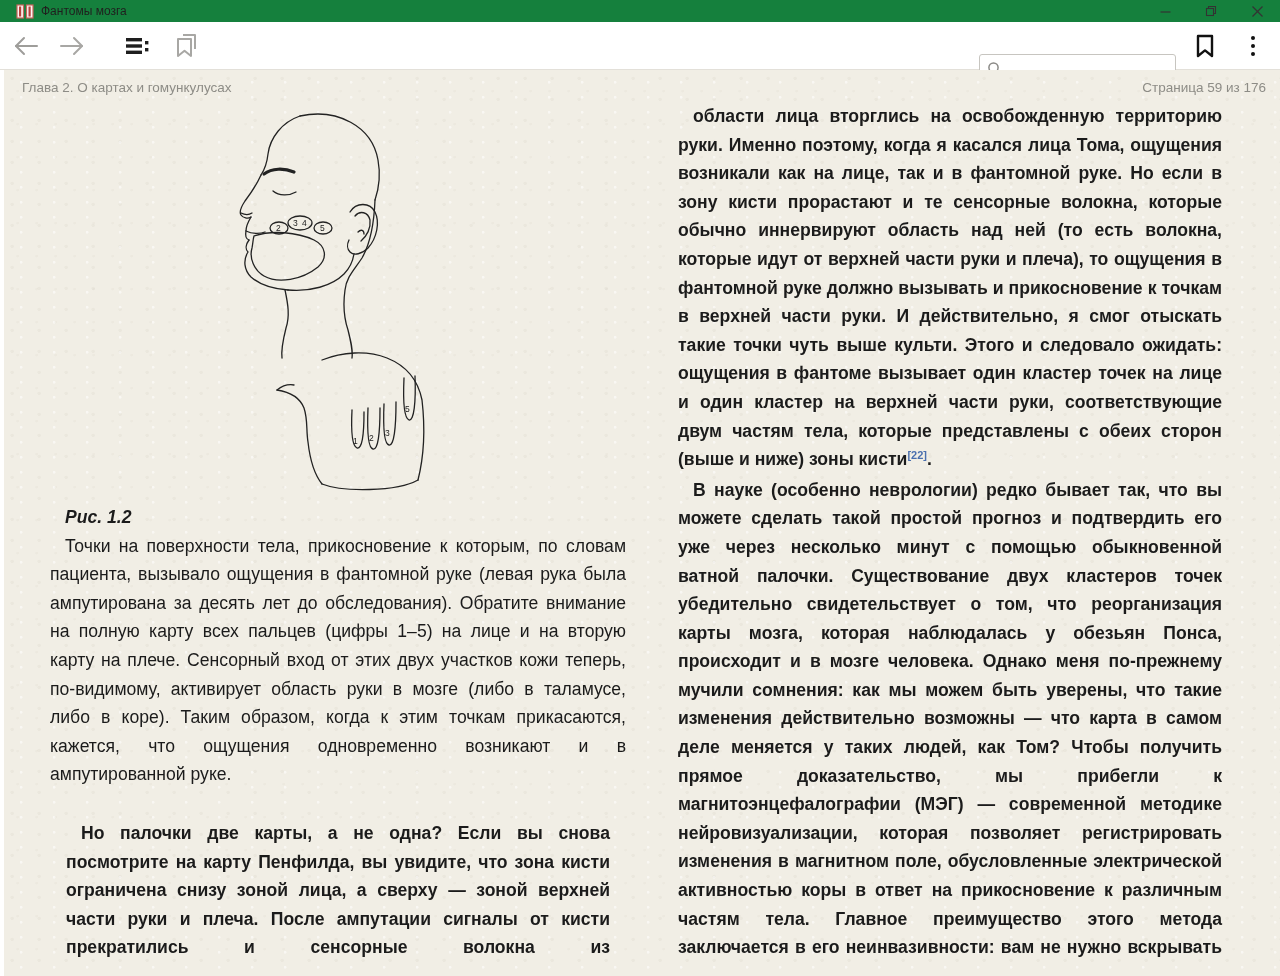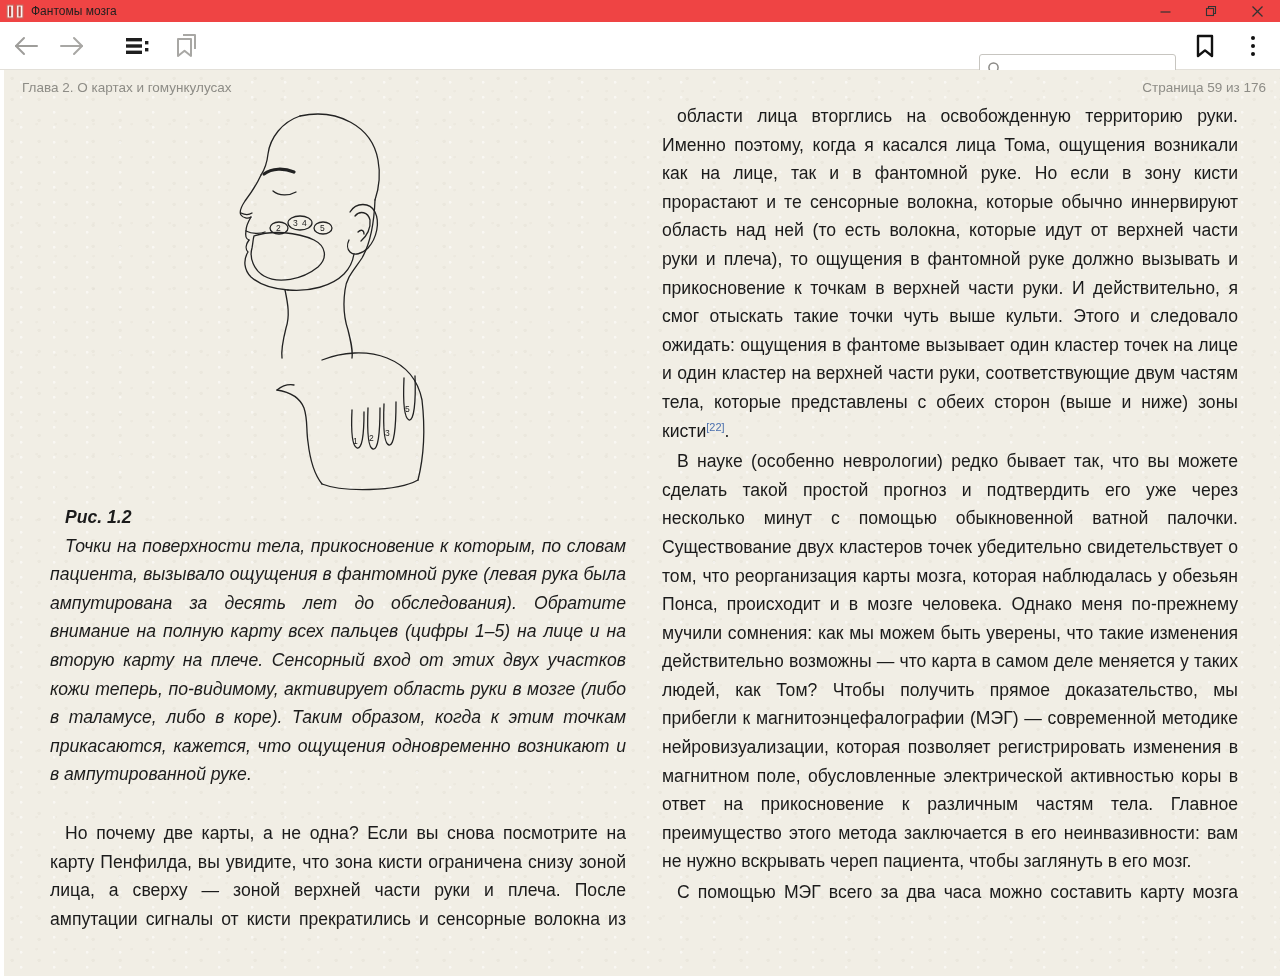--- a/index.html
+++ b/index.html
@@ -1,21 +1,21 @@
 <!DOCTYPE html>
 <html lang="ru"><head>
 <meta charset="utf-8">
 <style>
   * { margin:0; padding:0; box-sizing:border-box; }
   html,body { width:1280px; height:976px; overflow:hidden;
     font-family:"Liberation Sans", sans-serif; background:#fff; }
 
   
   .titlebar { position:absolute; left:0; top:0; width:1280px; height:22px;
-    background:#ef4444; display:flex; align-items:center; padding-left:6px; }
+    background:#15803d; display:flex; align-items:center; padding-left:16px; }
   .app-icon { width:18px; height:15px; margin-right:7px; }
   .titlebar-title { font-size:12px; color:#201f1e; }
   .win-controls { position:absolute; right:0; top:0; height:22px; display:flex; }
   .win-btn { width:46px; height:22px; display:flex; align-items:center; justify-content:center; }
 
   
   .toolbar { position:absolute; left:0; top:22px; width:1280px; height:48px;
     background:#ffffff; border-bottom:1px solid #e3e0d9; }
   .tb-btn { position:absolute; top:50%; transform:translateY(-50%);
     display:flex; align-items:center; justify-content:center; }
@@ -35,25 +35,25 @@
       radial-gradient(circle at 52% 82%, rgba(255,255,255,0.55) 0 1px, transparent 1.7px);
     background-size: 27px 21px, 19px 33px, 33px 15px; }
   .runheader { position:absolute; top:10px; left:18px; right:18px;
     font-size:13.5px; color:#8d8c86; display:flex; justify-content:space-between; }
 
   .col { position:absolute; top:30px; width:576px; height:862px; overflow:hidden;
     font-size:17.6px; line-height:28.6px; color:#1b1b1b;
     text-align:justify; }
   .col-left  { left:46px; }
   .col-right { left:658px; }
-  .para { text-indent:15px; margin:2px 0; }
+  .para { text-indent:15px; margin:2px 16px;font-weight:bold; }
   .para.cont { text-align-last:justify; }
   .fig { display:block; margin:8px 0 10px 132px; }
   .fig-title { font-weight:bold; font-style:italic; text-indent:15px; }
-  .fig-caption { font-style:italic; text-indent:15px; margin-bottom:30px; }
+  .fig-caption { text-indent:15px; margin-bottom:30px; }
   .fnote { font-size:11px; color:#4a6fae; vertical-align:6px; line-height:0; }
 
   
   .art { stroke:#222; stroke-width:1.3; fill:none; stroke-linecap:round; stroke-linejoin:round; }
   .art-thick { stroke:#222; stroke-width:3.2; fill:none; stroke-linecap:round; }
   .art-num { fill:#222; font-size:8.5px; font-family:"Liberation Sans", sans-serif; }
 
   
   .scrubber { position:absolute; left:0; right:0; bottom:1px; height:12px;
     background:#7f7e7b; }
@@ -202,21 +202,21 @@
       <path class="art" d="M222,270 C221,292 222,310 227,312 C232,313 234,294 233,268"></path>
       <text class="art-num" x="171" y="336">1</text>
       <text class="art-num" x="187" y="333">2</text>
       <text class="art-num" x="203" y="328">3</text>
       <text class="art-num" x="223" y="304">5</text>
     </svg>
 
     <div class="fig-title">Рис. 1.2</div>
     <div class="fig-caption">Точки на поверхности тела, прикосновение к которым, по словам пациента, вызывало ощущения в фантомной руке (левая рука была ампутирована за десять лет до обследования). Обратите внимание на полную карту всех пальцев (цифры 1–5) на лице и на вторую карту на плече. Сенсорный вход от этих двух участков кожи теперь, по-видимому, активирует область руки в мозге (либо в таламусе, либо в коре). Таким образом, когда к этим точкам прикасаются, кажется, что ощущения одновременно возникают и в ампутированной руке.</div>
 
-    <div class="para cont">Но почему две карты, а не одна? Если вы снова посмотрите на карту Пенфилда, вы увидите, что зона кисти ограничена снизу зоной лица, а сверху — зоной верхней части руки и плеча. После ампутации сигналы от кисти прекратились и сенсорные волокна из</div>
+    <div class="para cont">Но палочки две карты, а не одна? Если вы снова посмотрите на карту Пенфилда, вы увидите, что зона кисти ограничена снизу зоной лица, а сверху — зоной верхней части руки и плеча. После ампутации сигналы от кисти прекратились и сенсорные волокна из</div>
   </div>
 
   <div class="col col-right">
     <div class="para"><span>области лица вторглись на освобожденную территорию руки. Именно поэтому, когда я касался лица Тома, ощущения возникали как на лице, так и в фантомной руке. Но если в зону кисти прорастают и те сенсорные волокна, которые обычно иннервируют область над ней (то есть волокна, которые идут от верхней части руки и плеча), то ощущения в фантомной руке должно вызывать и прикосновение к точкам в верхней части руки. И действительно, я смог отыскать такие точки чуть выше культи. Этого и следовало ожидать: ощущения в фантоме вызывает один кластер точек на лице и один кластер на верхней части руки, соответствующие двум частям тела, которые представлены с обеих сторон (выше и ниже) зоны кисти</span><sup class="fnote">[22]</sup><span>.</span></div>
     <div class="para">В науке (особенно неврологии) редко бывает так, что вы можете сделать такой простой прогноз и подтвердить его уже через несколько минут с помощью обыкновенной ватной палочки. Существование двух кластеров точек убедительно свидетельствует о том, что реорганизация карты мозга, которая наблюдалась у обезьян Понса, происходит и в мозге человека. Однако меня по-прежнему мучили сомнения: как мы можем быть уверены, что такие изменения действительно возможны — что карта в самом деле меняется у таких людей, как Том? Чтобы получить прямое доказательство, мы прибегли к магнитоэнцефалографии (МЭГ) — современной методике нейровизуализации, которая позволяет регистрировать изменения в магнитном поле, обусловленные электрической активностью коры в ответ на прикосновение к различным частям тела. Главное преимущество этого метода заключается в его неинвазивности: вам не нужно вскрывать череп пациента, чтобы заглянуть в его мозг.</div>
     <div class="para cont">С помощью МЭГ всего за два часа можно составить карту мозга</div>
   </div>
 
   <div class="scrubber">
     <div class="track-line"></div>

